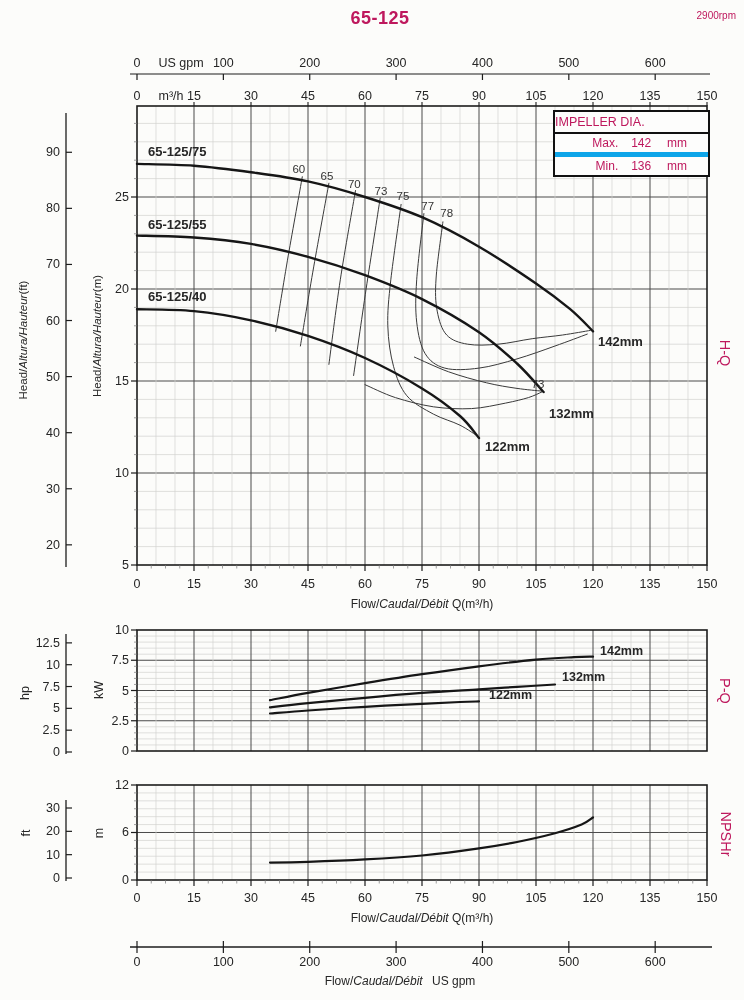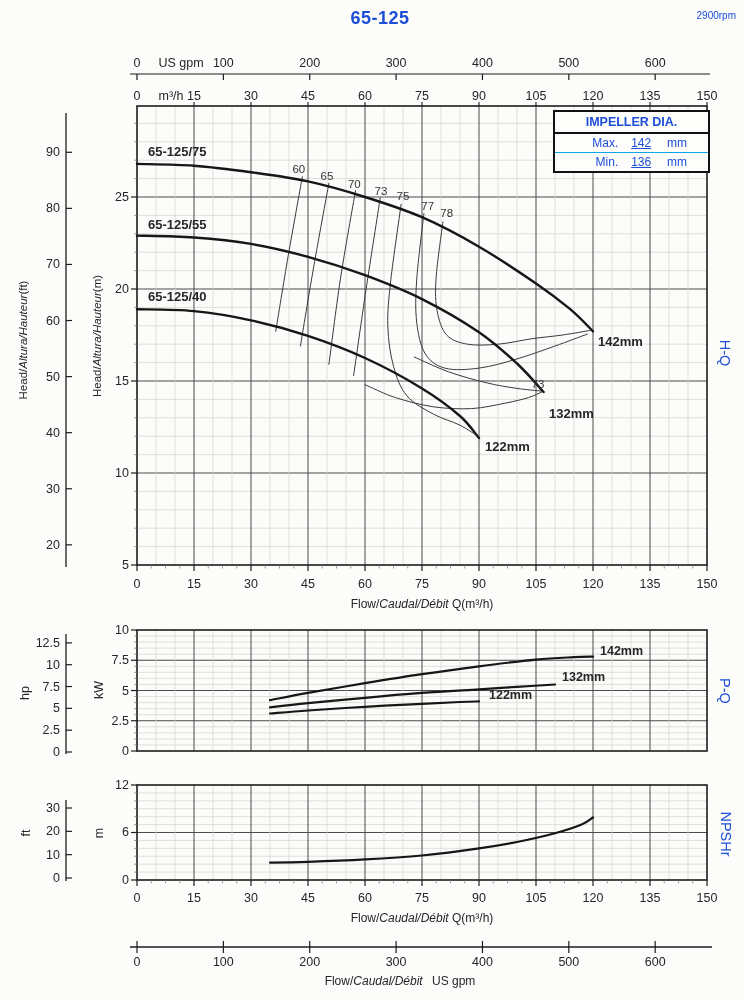--- a/index.html
+++ b/index.html
@@ -1,25 +1,25 @@
 <!DOCTYPE html>
 <html><head>
 <meta charset="utf-8">
 <style>
   html,body{margin:0;padding:0;background:#ffffff;}
-  .stage{position:relative;width:744px;height:1000px;background:#fcfcfa;font-family:"Liberation Sans",sans-serif;color:#1d4ed8;overflow:hidden;}
+  .stage{position:relative;width:744px;height:1000px;background:#fcfcfa;font-family:"Liberation Sans",sans-serif;color:#be185d;overflow:hidden;}
   .title{position:absolute;left:300px;top:8px;width:160px;text-align:center;font-size:18px;font-weight:bold;letter-spacing:.5px;}
   .rpm{position:absolute;right:8px;top:10px;font-size:10px;}
   svg{position:absolute;left:0;top:0;}
   .impbox{position:absolute;left:553px;top:110px;width:157px;border:2px solid #111;background:#fdfdfc;box-sizing:border-box;font-size:12px;}
-  .imphead{border-bottom:2px solid #111;text-align:center;padding:3px 0 3px 0;font-size:12.5px;font-weight:bold;}
+  .imphead{border-bottom:2px solid #111;padding:3px 0 3px 0;font-size:12.5px;}
   .improw{display:grid;grid-template-columns:44% 28% 28%;padding:2px 16px;}
-  .improw + .improw{border-top:1px solid #0ea5e9;}
+  .improw + .improw{border-top:5px solid #0ea5e9;}
   .improw span:nth-child(1){text-align:right;padding-right:6px;}
-  .improw span:nth-child(2){text-align:center;text-decoration:underline;}
+  .improw span:nth-child(2){text-align:center;}
   .improw span:nth-child(3){text-align:center;padding-left:4px;}
   .sidelabel{position:absolute;font-size:14.5px;white-space:nowrap;transform-origin:center;}
 </style>
 </head>
 <body>
 
 <div class="stage">
   <div class="title">65-125</div>
   <div class="rpm">2900rpm</div>
 

